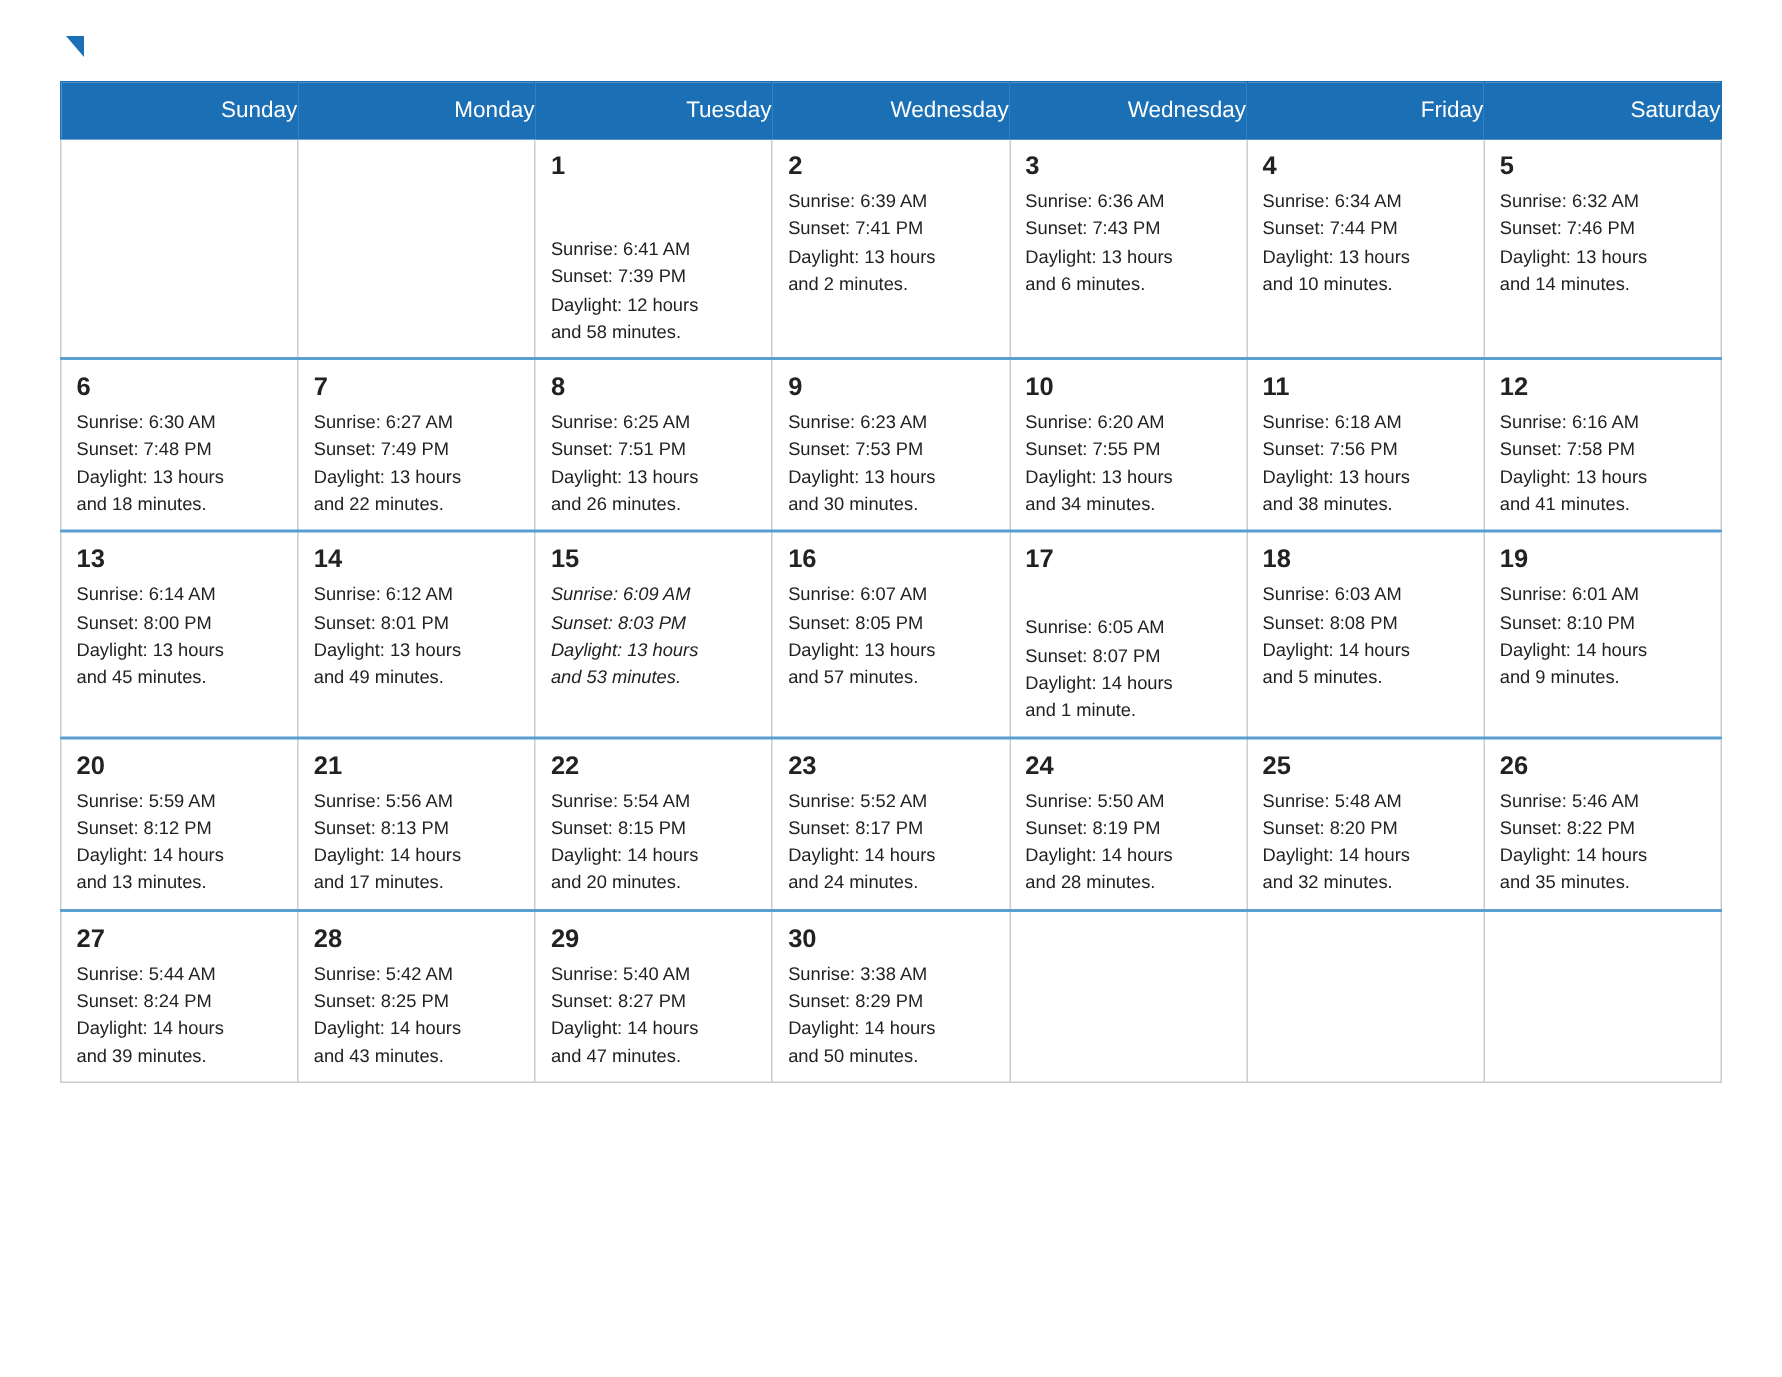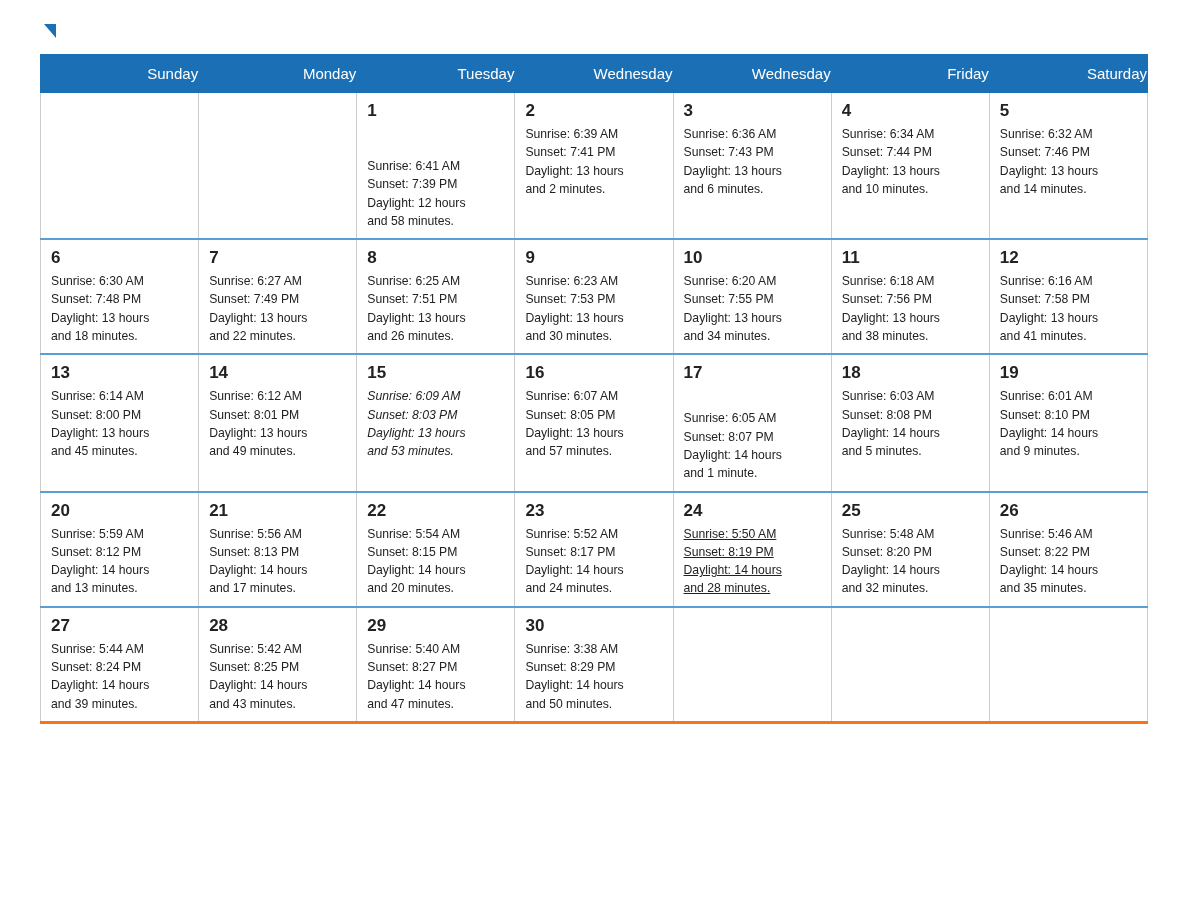--- a/index.html
+++ b/index.html
@@ -90,21 +90,21 @@
     }
     .day-info {
       font-size: 12.2px;
       line-height: 1.5;
       color: #222;
     }
     .empty-cell {
       background: #fff;
     }
     tbody tr:last-child {
-      border-bottom: 3px solid #f97316;
+      border-bottom: 1px solid #f97316;
     }
   </style>
 </head>
 <body>
 
 <div class="header">
   <div class="logo">
     <div class="logo-text">
       <span class="logo-general"></span>
       <div class="logo-triangle"></div>
@@ -295,21 +295,21 @@
         </td>
         <td>
           <span class="day-num">23</span>
           <div class="day-info" style="white-space: pre-line;">Sunrise: 5:52 AM
 Sunset: 8:17 PM
 Daylight: 14 hours
 and 24 minutes.</div>
         </td>
         <td>
           <span class="day-num">24</span>
-          <div class="day-info" style="white-space: pre-line; text-decoration: underline;">Sunrise: 5:50 AM
+          <div class="day-info" style="white-space: pre-line;">Sunrise: 5:50 AM
 Sunset: 8:19 PM
 Daylight: 14 hours
 and 28 minutes.</div>
         </td>
         <td>
           <span class="day-num">25</span>
           <div class="day-info" style="white-space: pre-line;">Sunrise: 5:48 AM
 Sunset: 8:20 PM
 Daylight: 14 hours
 and 32 minutes.</div>

